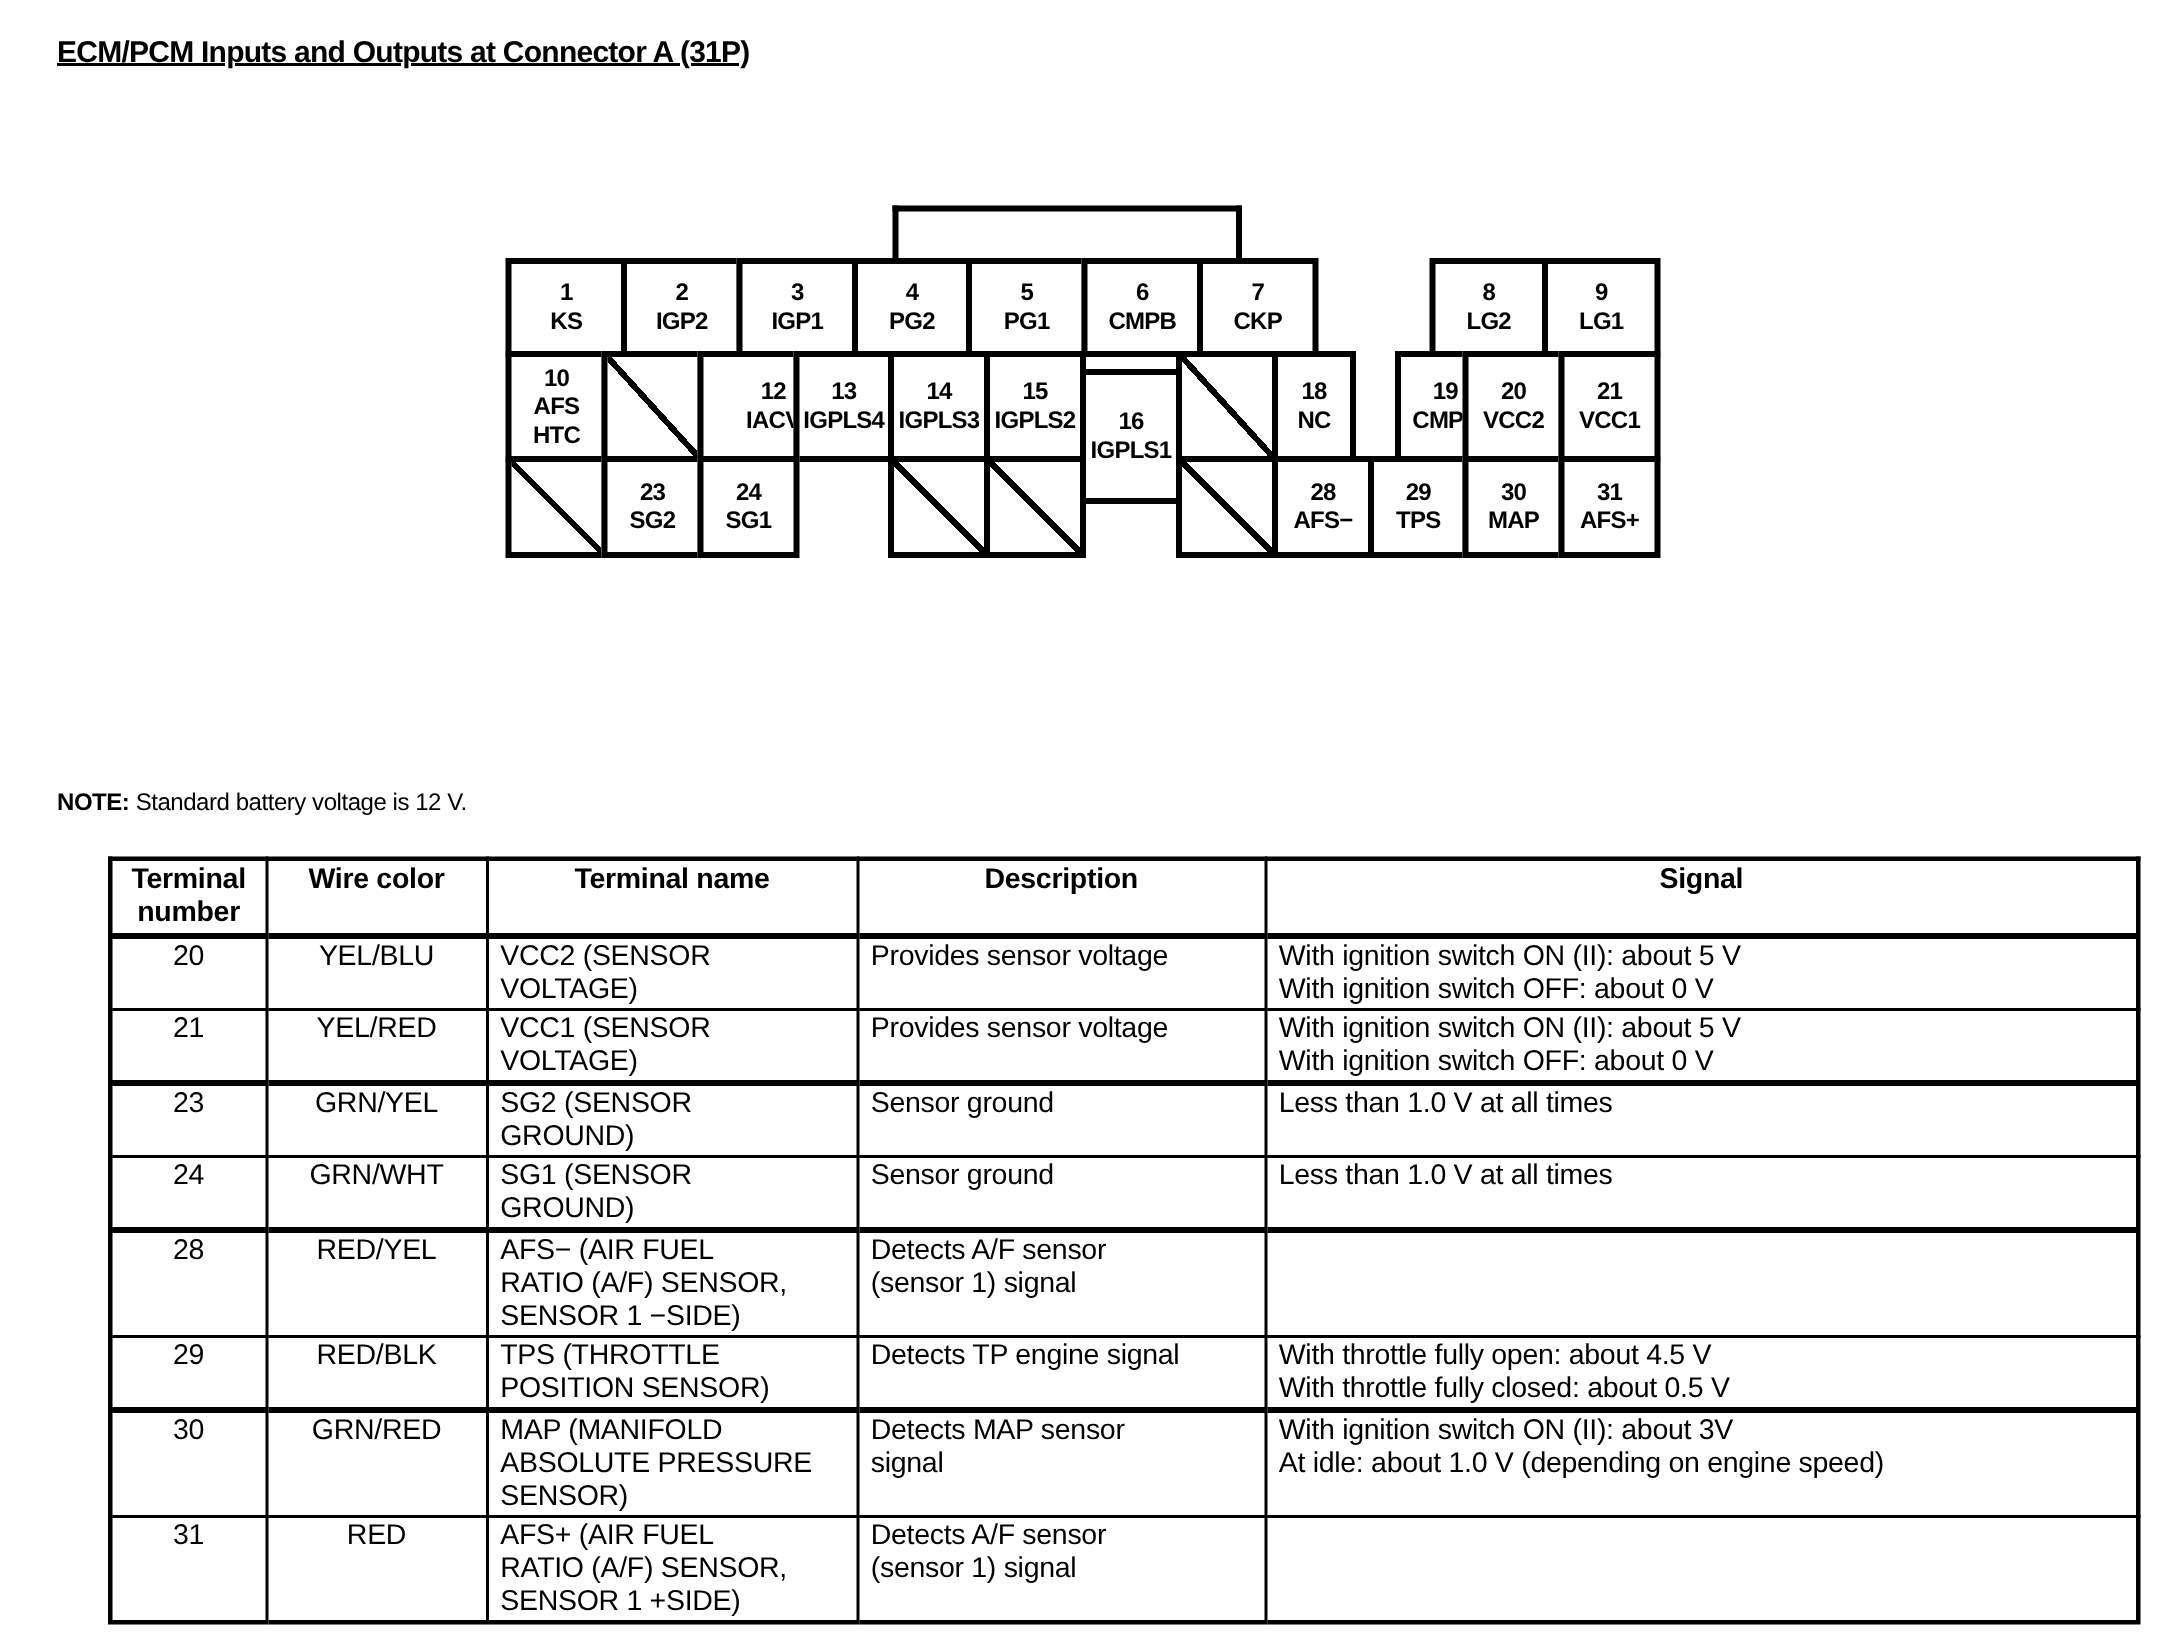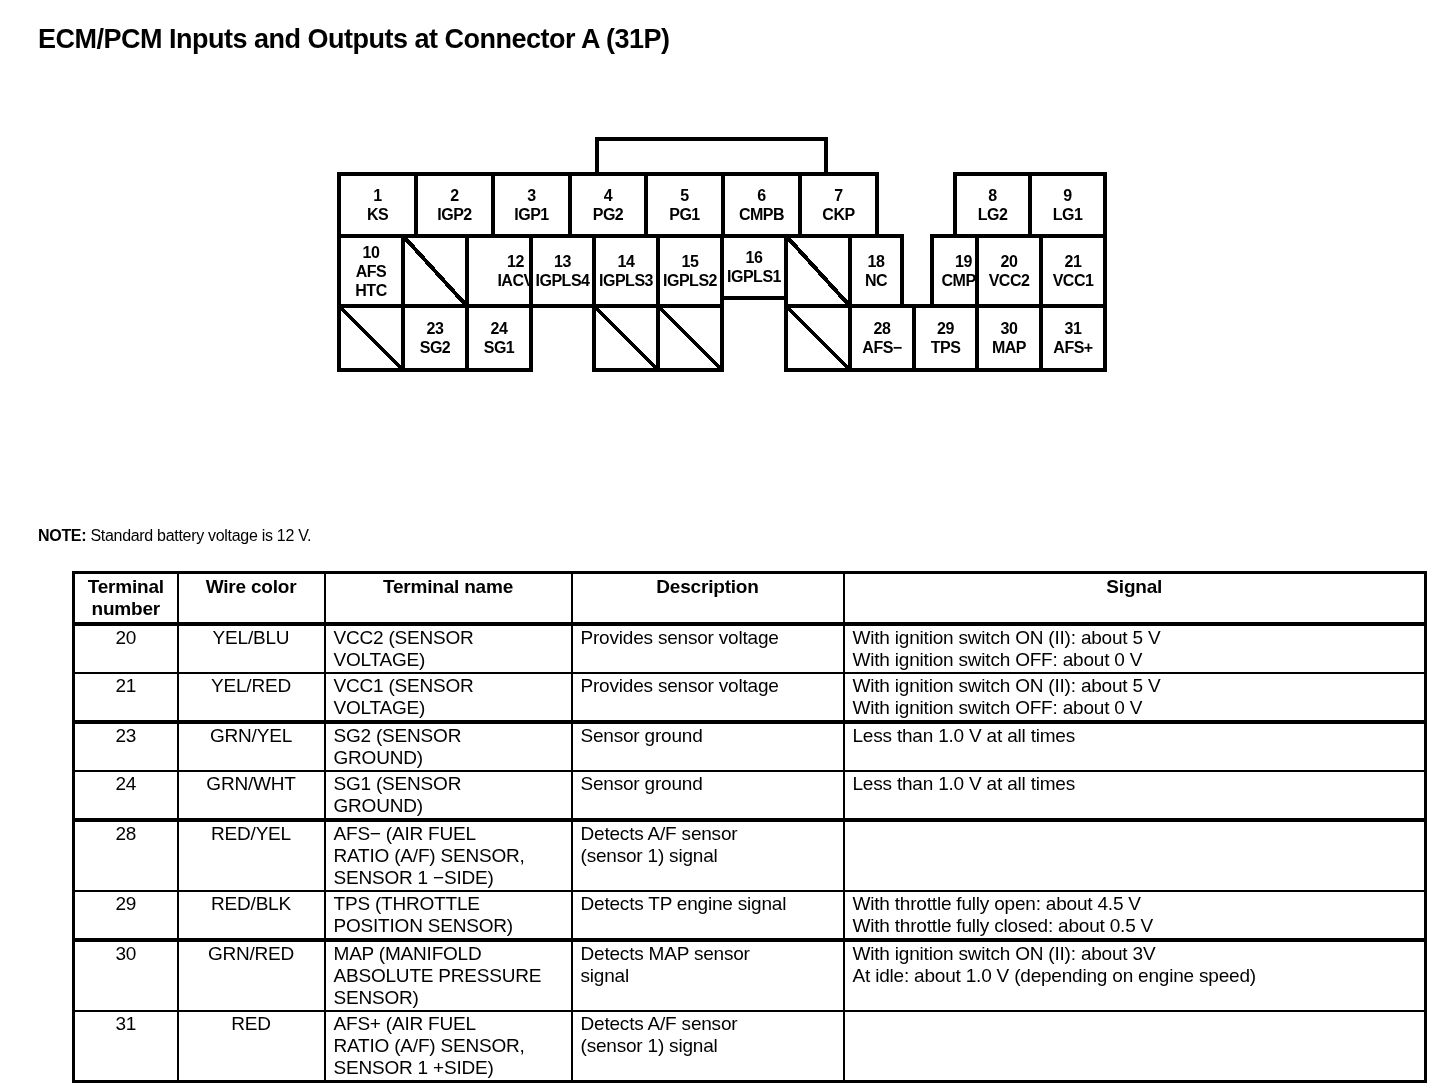--- a/index.html
+++ b/index.html
@@ -6,21 +6,21 @@
   body{
     width:1456px;height:1088px;position:relative;overflow:hidden;
     font-family:"Liberation Sans","DejaVu Sans",sans-serif;
     color:#000;-webkit-font-smoothing:none;
   }
   #page-root{position:absolute;inset:0;background:#fff;}
 
   
   .doc-title{
     position:absolute;left:38px;top:24px;margin:0;
-    font-size:27px;font-weight:bold;letter-spacing:-0.5px;white-space:pre;
+    font-size:20px;font-weight:bold;letter-spacing:-0.5px;white-space:pre;text-decoration:underline;
   }
 
   
   .connector{position:absolute;left:337px;top:137px;width:770px;height:235px;}
   .bump{
     position:absolute;left:258px;top:0;width:233px;height:39px;
     border:4px solid #000;border-bottom:none;box-sizing:border-box;background:transparent;
   }
   .ccell{
     position:absolute;box-sizing:border-box;border:4px solid #000;background:#fff;
@@ -93,21 +93,21 @@
 HTC</div>
       <div class="ccell blocked" style="left: 64px; top: 97px; width: 68px; height: 74px;"></div>
       <div class="ccell" style="left: 128px; top: 97px; width: 68px; height: 74px; padding-left: 33px;">12
 IACV</div>
       <div class="ccell" style="left: 192px; top: 97px; width: 67px; height: 74px;">13
 IGPLS4</div>
       <div class="ccell" style="left: 255px; top: 97px; width: 68px; height: 74px;">14
 IGPLS3</div>
       <div class="ccell" style="left: 319px; top: 97px; width: 68px; height: 74px;">15
 IGPLS2</div>
-      <div class="ccell" style="left: 383px; top: 97px; width: 68px; height: 66px;">16
+      <div class="ccell" style="left: 383px; top: 109px; width: 68px; height: 90px;">16
 IGPLS1</div>
       <div class="ccell blocked" style="left: 447px; top: 97px; width: 68px; height: 74px;"></div>
       <div class="ccell" style="left: 511px; top: 97px; width: 56px; height: 74px;">18
 NC</div>
       <div class="ccell" style="left: 593px; top: 97px; width: 67px; height: 74px;">19
 CMPA</div>
       <div class="ccell" style="left: 638px; top: 97px; width: 68px; height: 74px;">20
 VCC2</div>
       <div class="ccell" style="left: 702px; top: 97px; width: 68px; height: 74px;">21
 VCC1</div>

